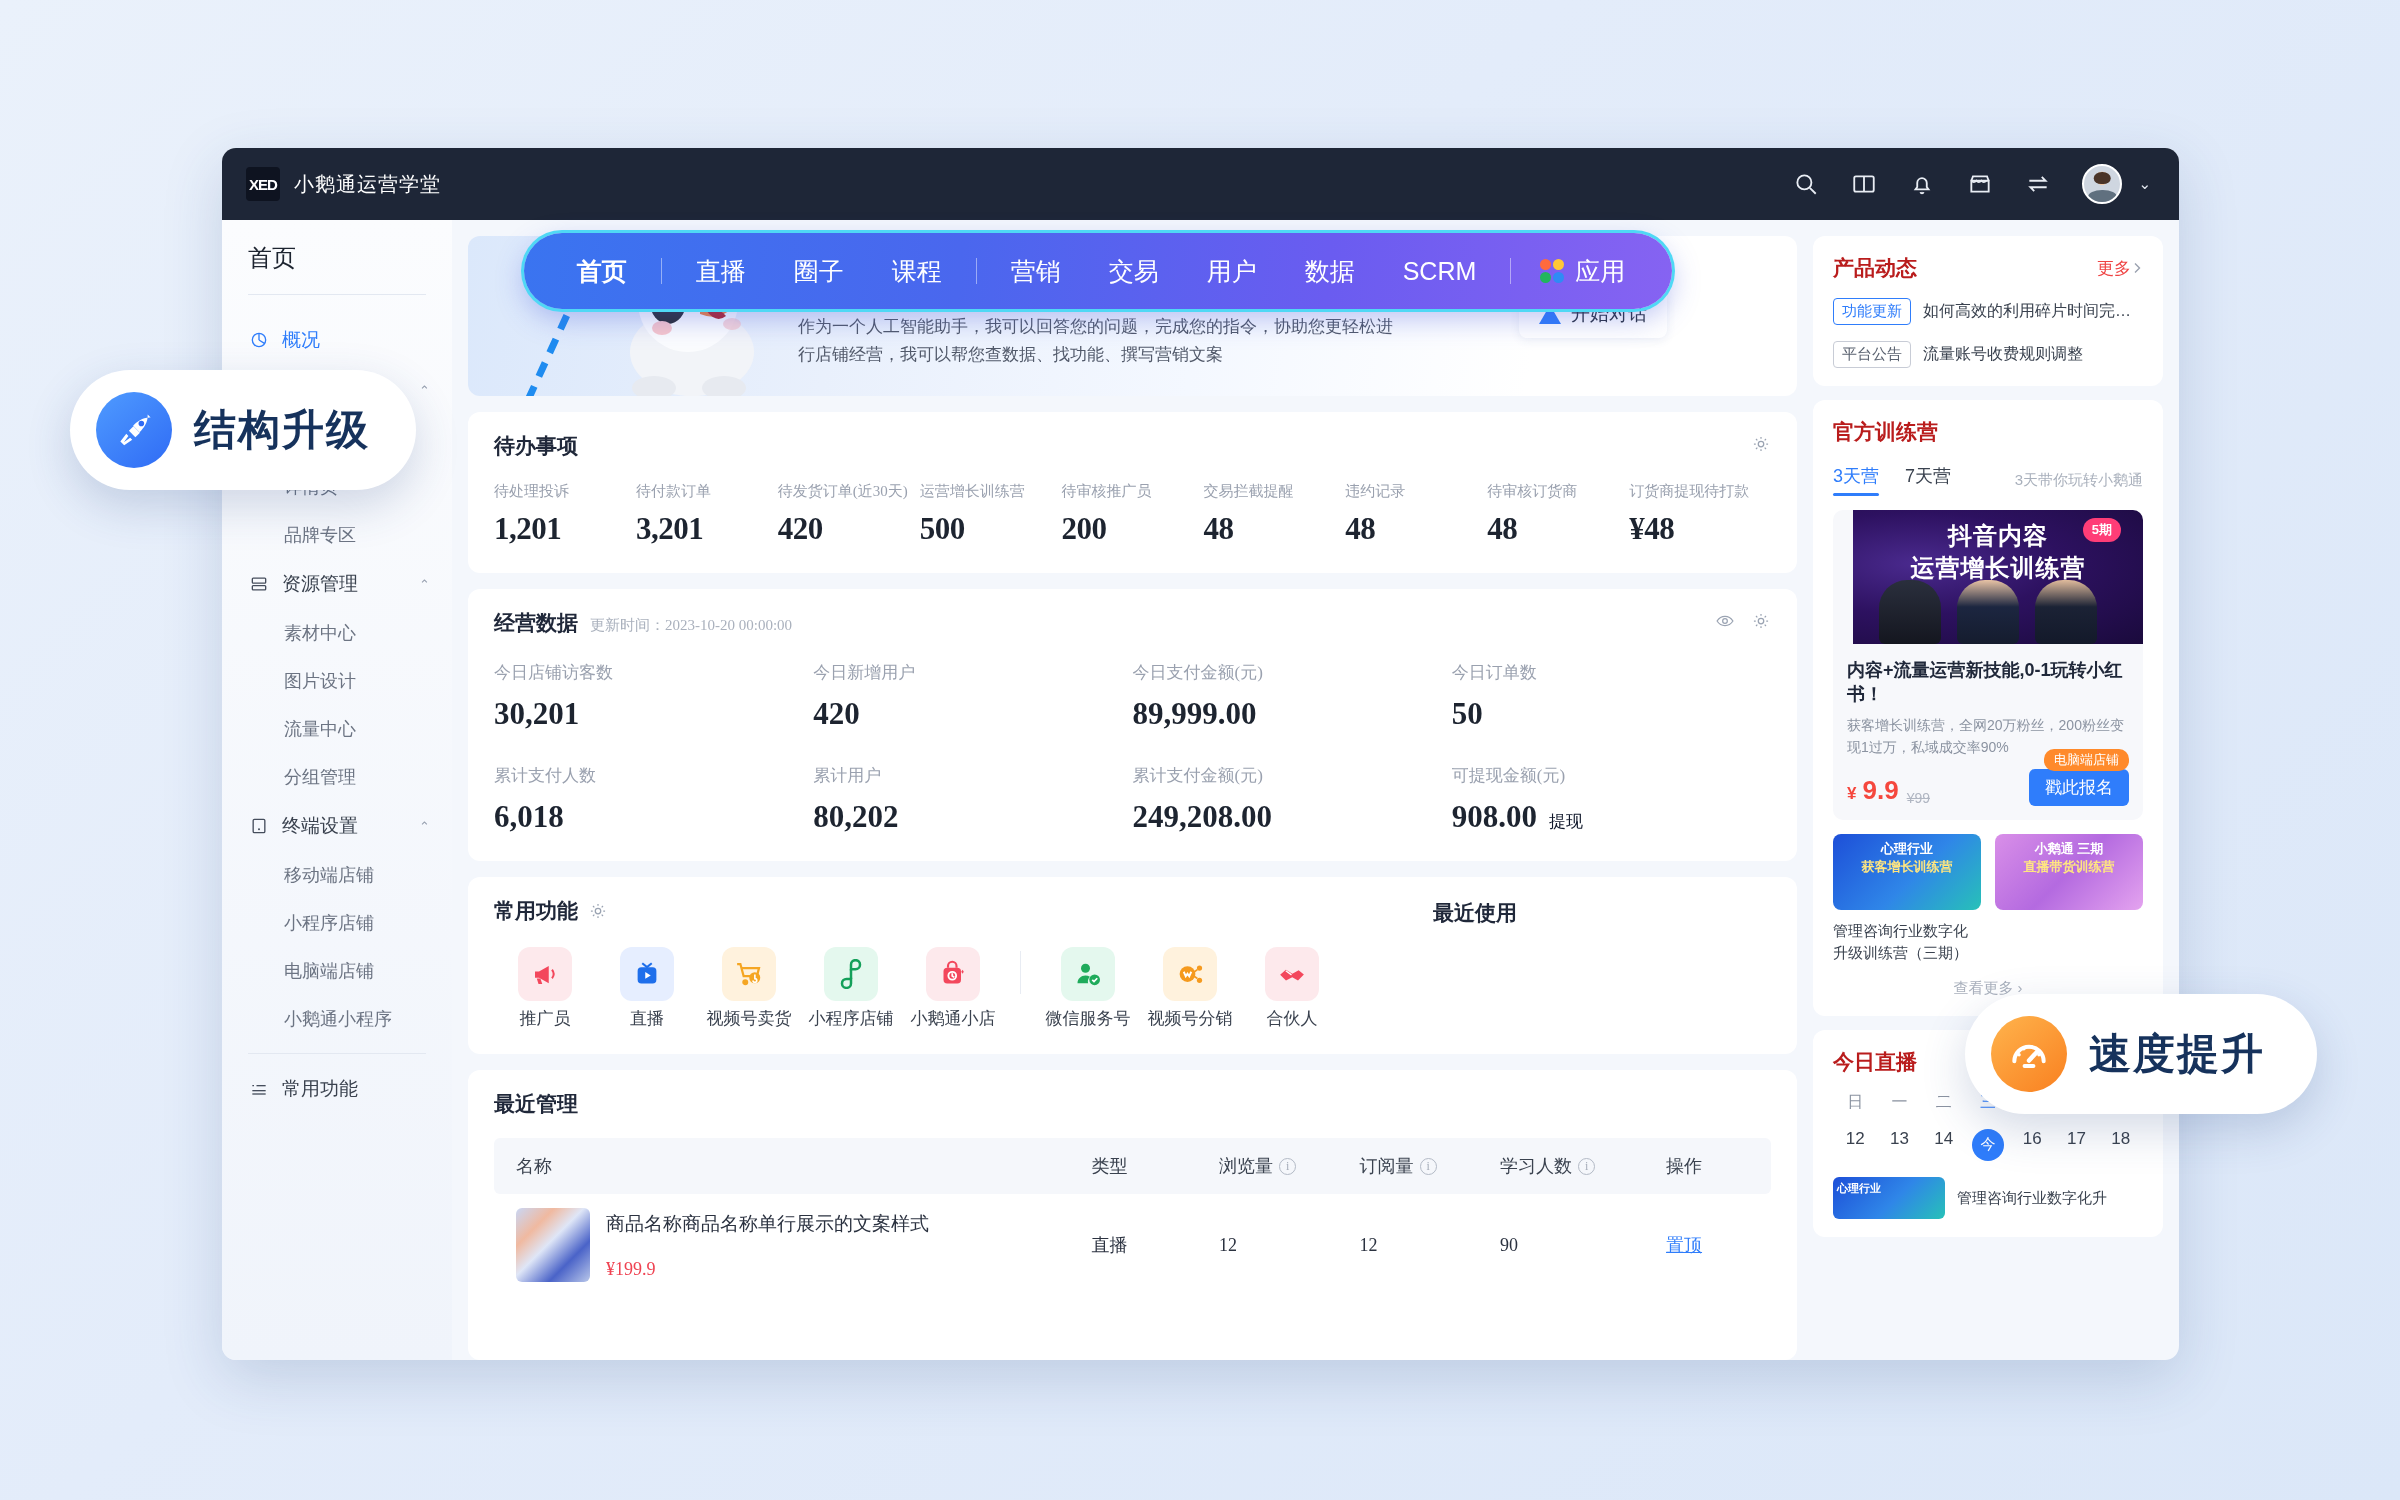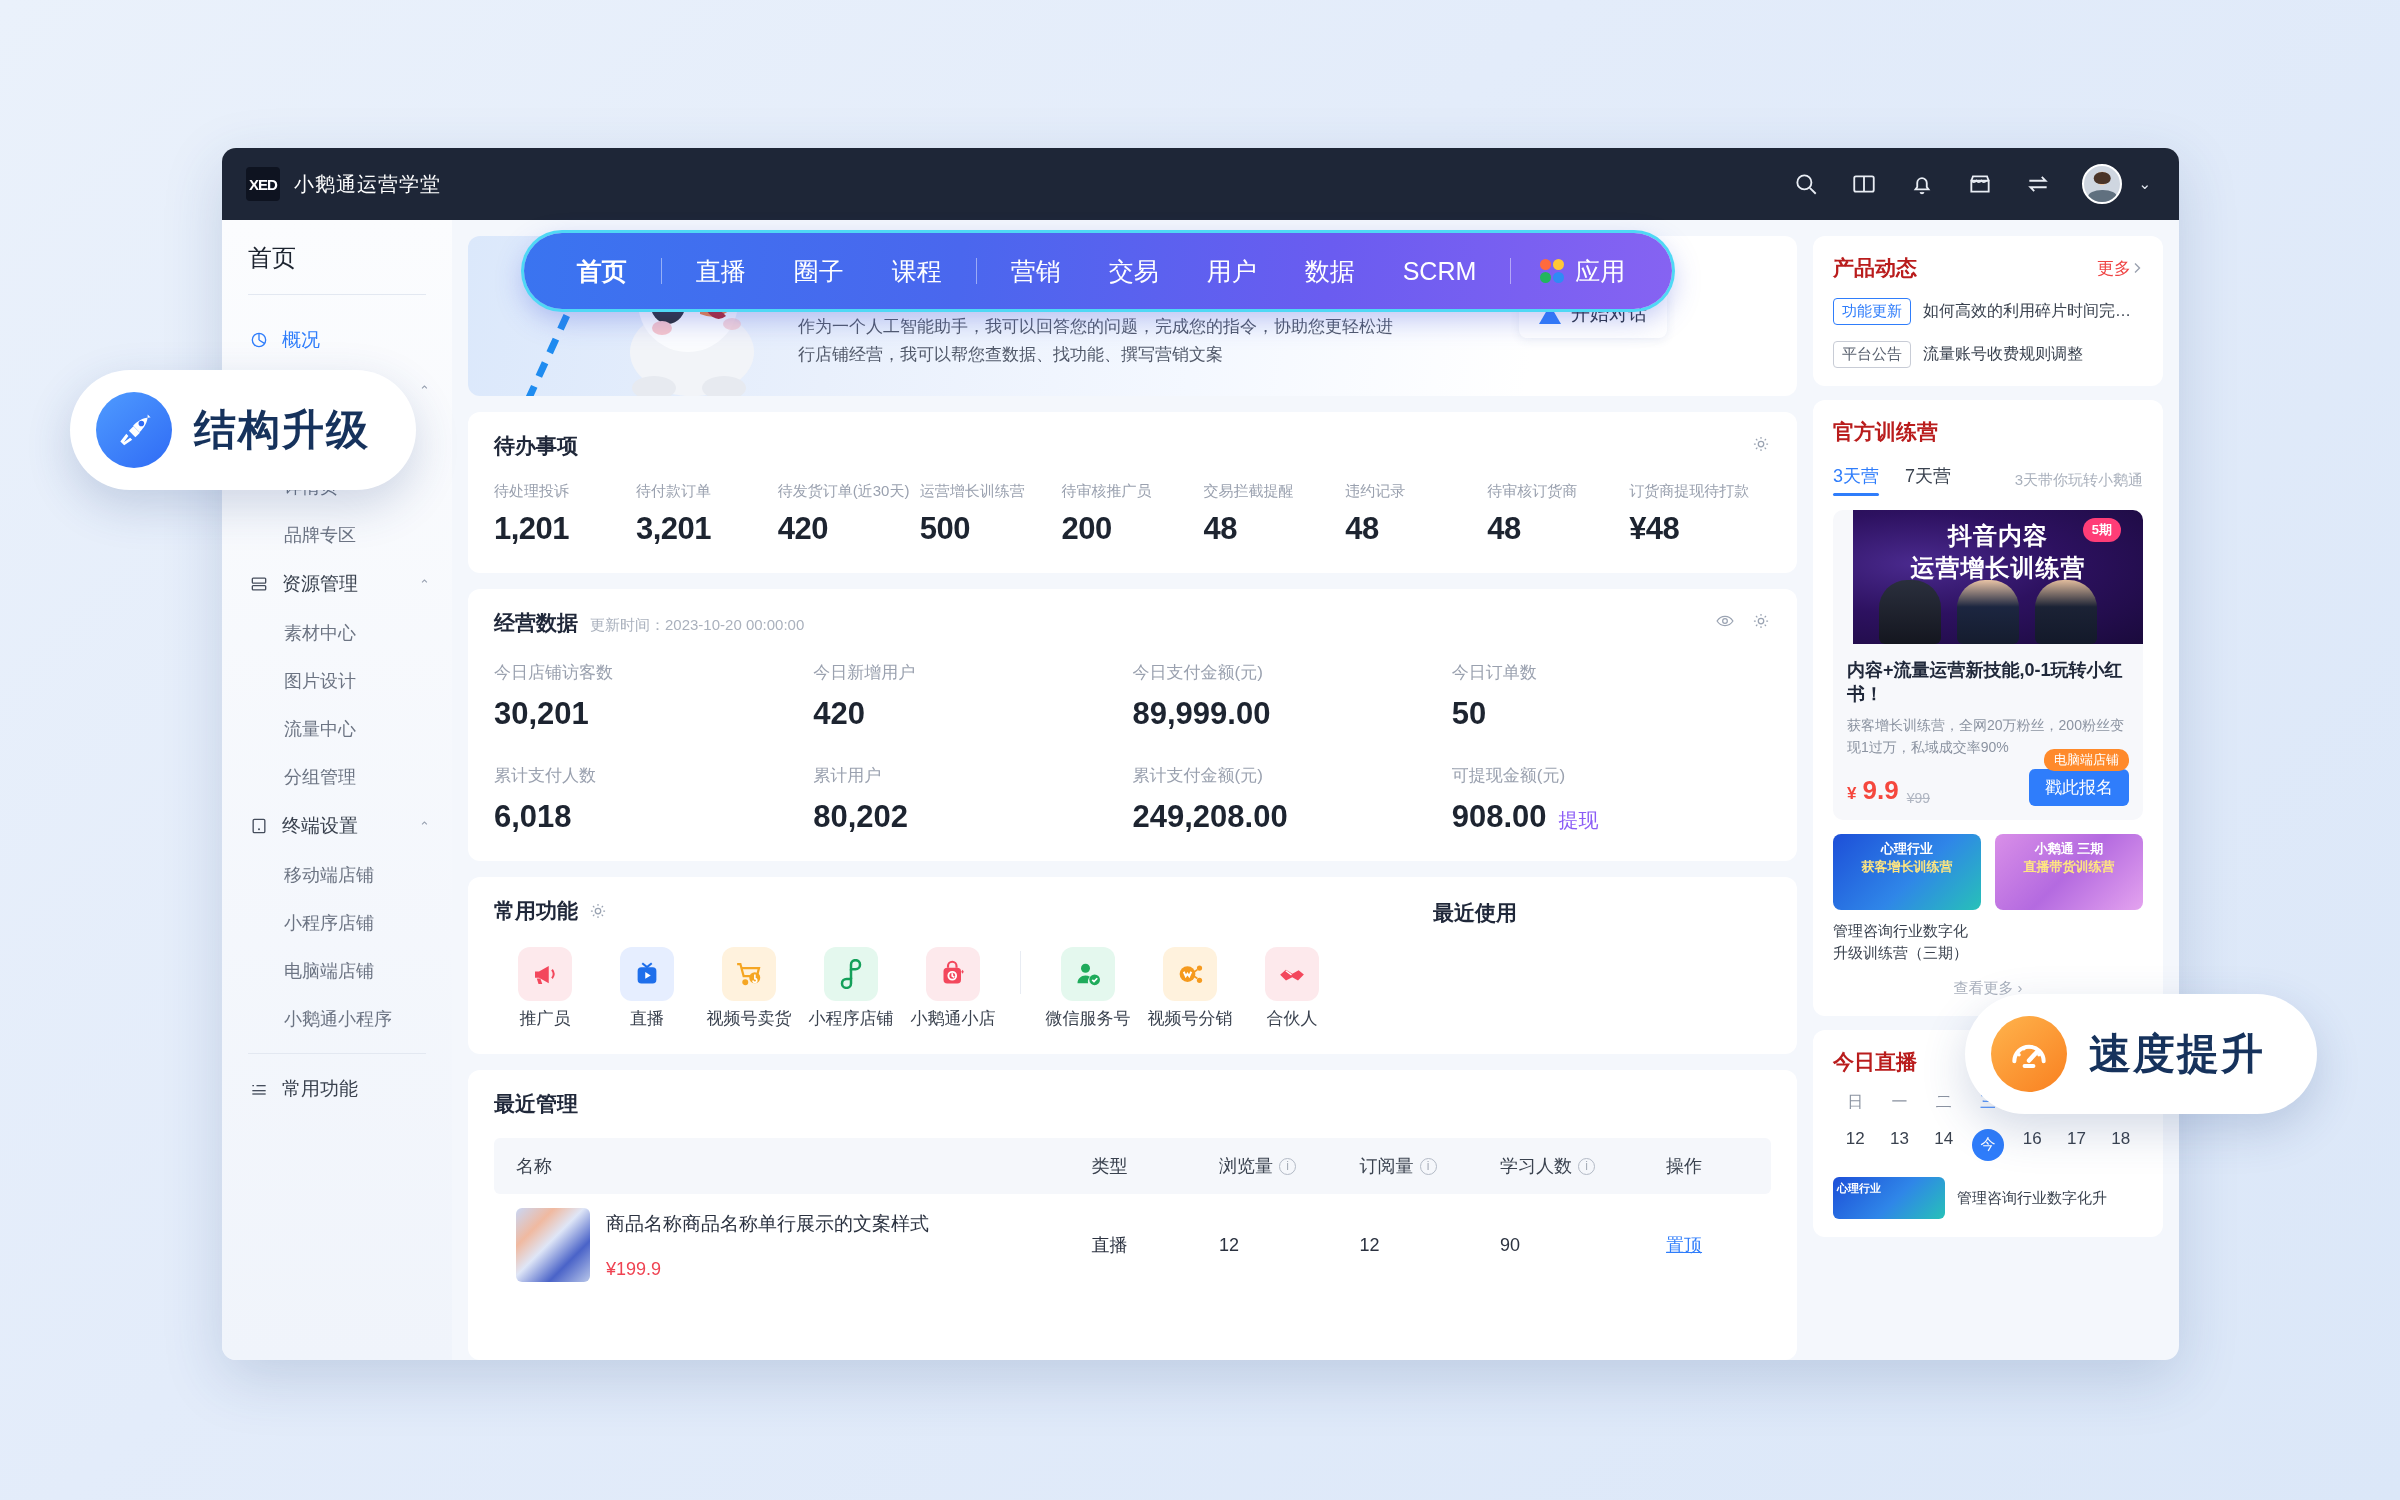--- a/index.html
+++ b/index.html
@@ -89,21 +89,21 @@
   .side-group.active .sg-label{color:#2f7dfb;}
   .side-group.active .sg-ico svg{stroke:#2f7dfb;}
   .chev{font-size:13px;color:#9aa3b2;}
   .side-sub{font-size:18px;color:#6c7483;padding:12px 26px 12px 62px;cursor:pointer;}
 
   
   #main{flex:1;padding:16px 16px 0 16px;overflow:hidden;display:flex;gap:16px;}
   #main-left{flex:1;display:flex;flex-direction:column;gap:16px;min-width:0;}
   #main-right{width:350px;flex:none;display:flex;flex-direction:column;gap:14px;}
 
-  .card{background:#fff;border-radius:12px;}
+  .card{background:#fff;border-radius:12px;font-family:Liberation Serif, serif;}
 
   
   #ai-banner{
     height:160px;border-radius:12px;position:relative;overflow:hidden;
     background:linear-gradient(100deg,#dbe8fb 0%, #e9f0fc 28%, #f4f8ff 55%, #ffffff 80%);
     display:flex;align-items:center;
   }
   #ai-arrow{position:absolute;left:52px;top:16px;width:120px;height:150px;}
   #goose{position:absolute;left:128px;bottom:-4px;width:196px;height:160px;}
   #ai-text{position:absolute;left:330px;top:30px;}
@@ -130,21 +130,21 @@
   
   #biz{padding:20px 26px 26px 26px;position:relative;}
   #biz-head{display:flex;align-items:baseline;gap:12px;}
   #biz-upd{font-size:15px;color:#aab1bd;}
   #biz-actions{position:absolute;right:26px;top:22px;display:flex;gap:16px;}
   .biz-grid{display:flex;margin-top:24px;}
   .biz-grid.second{margin-top:32px;}
   .biz-cell{flex:1;min-width:0;}
   .biz-cell .bl{font-size:17px;color:#9aa1af;}
   .biz-cell .bv{font-size:31px;font-weight:bold;color:#1d2430;margin-top:12px;display:flex;align-items:baseline;gap:12px;}
-  .bv-link{font-size:20px;font-weight:normal;color:#8b5cf6;cursor:pointer;}
+  .bv-link{font-size:17px;font-weight:normal;color:#0f172a;cursor:pointer;}
 
   
   #quick{padding:20px 26px 24px 26px;position:relative;}
   #quick-head{display:flex;align-items:center;}
   #recent-title{position:absolute;right:280px;top:22px;font-size:21px;font-weight:bold;color:#20283a;}
   #quick-row{display:flex;margin-top:22px;align-items:flex-start;}
   .qf{width:102px;flex:none;text-align:center;cursor:pointer;}
   .qf .tile{width:54px;height:54px;border-radius:12px;margin:0 auto;display:flex;align-items:center;justify-content:center;}
   .qf .qlabel{margin-top:6px;font-size:17px;color:#3a424f;white-space:nowrap;}
   .qf-div{width:1px;align-self:stretch;background:#e8ecf3;margin:4px 16px 36px 16px;}

